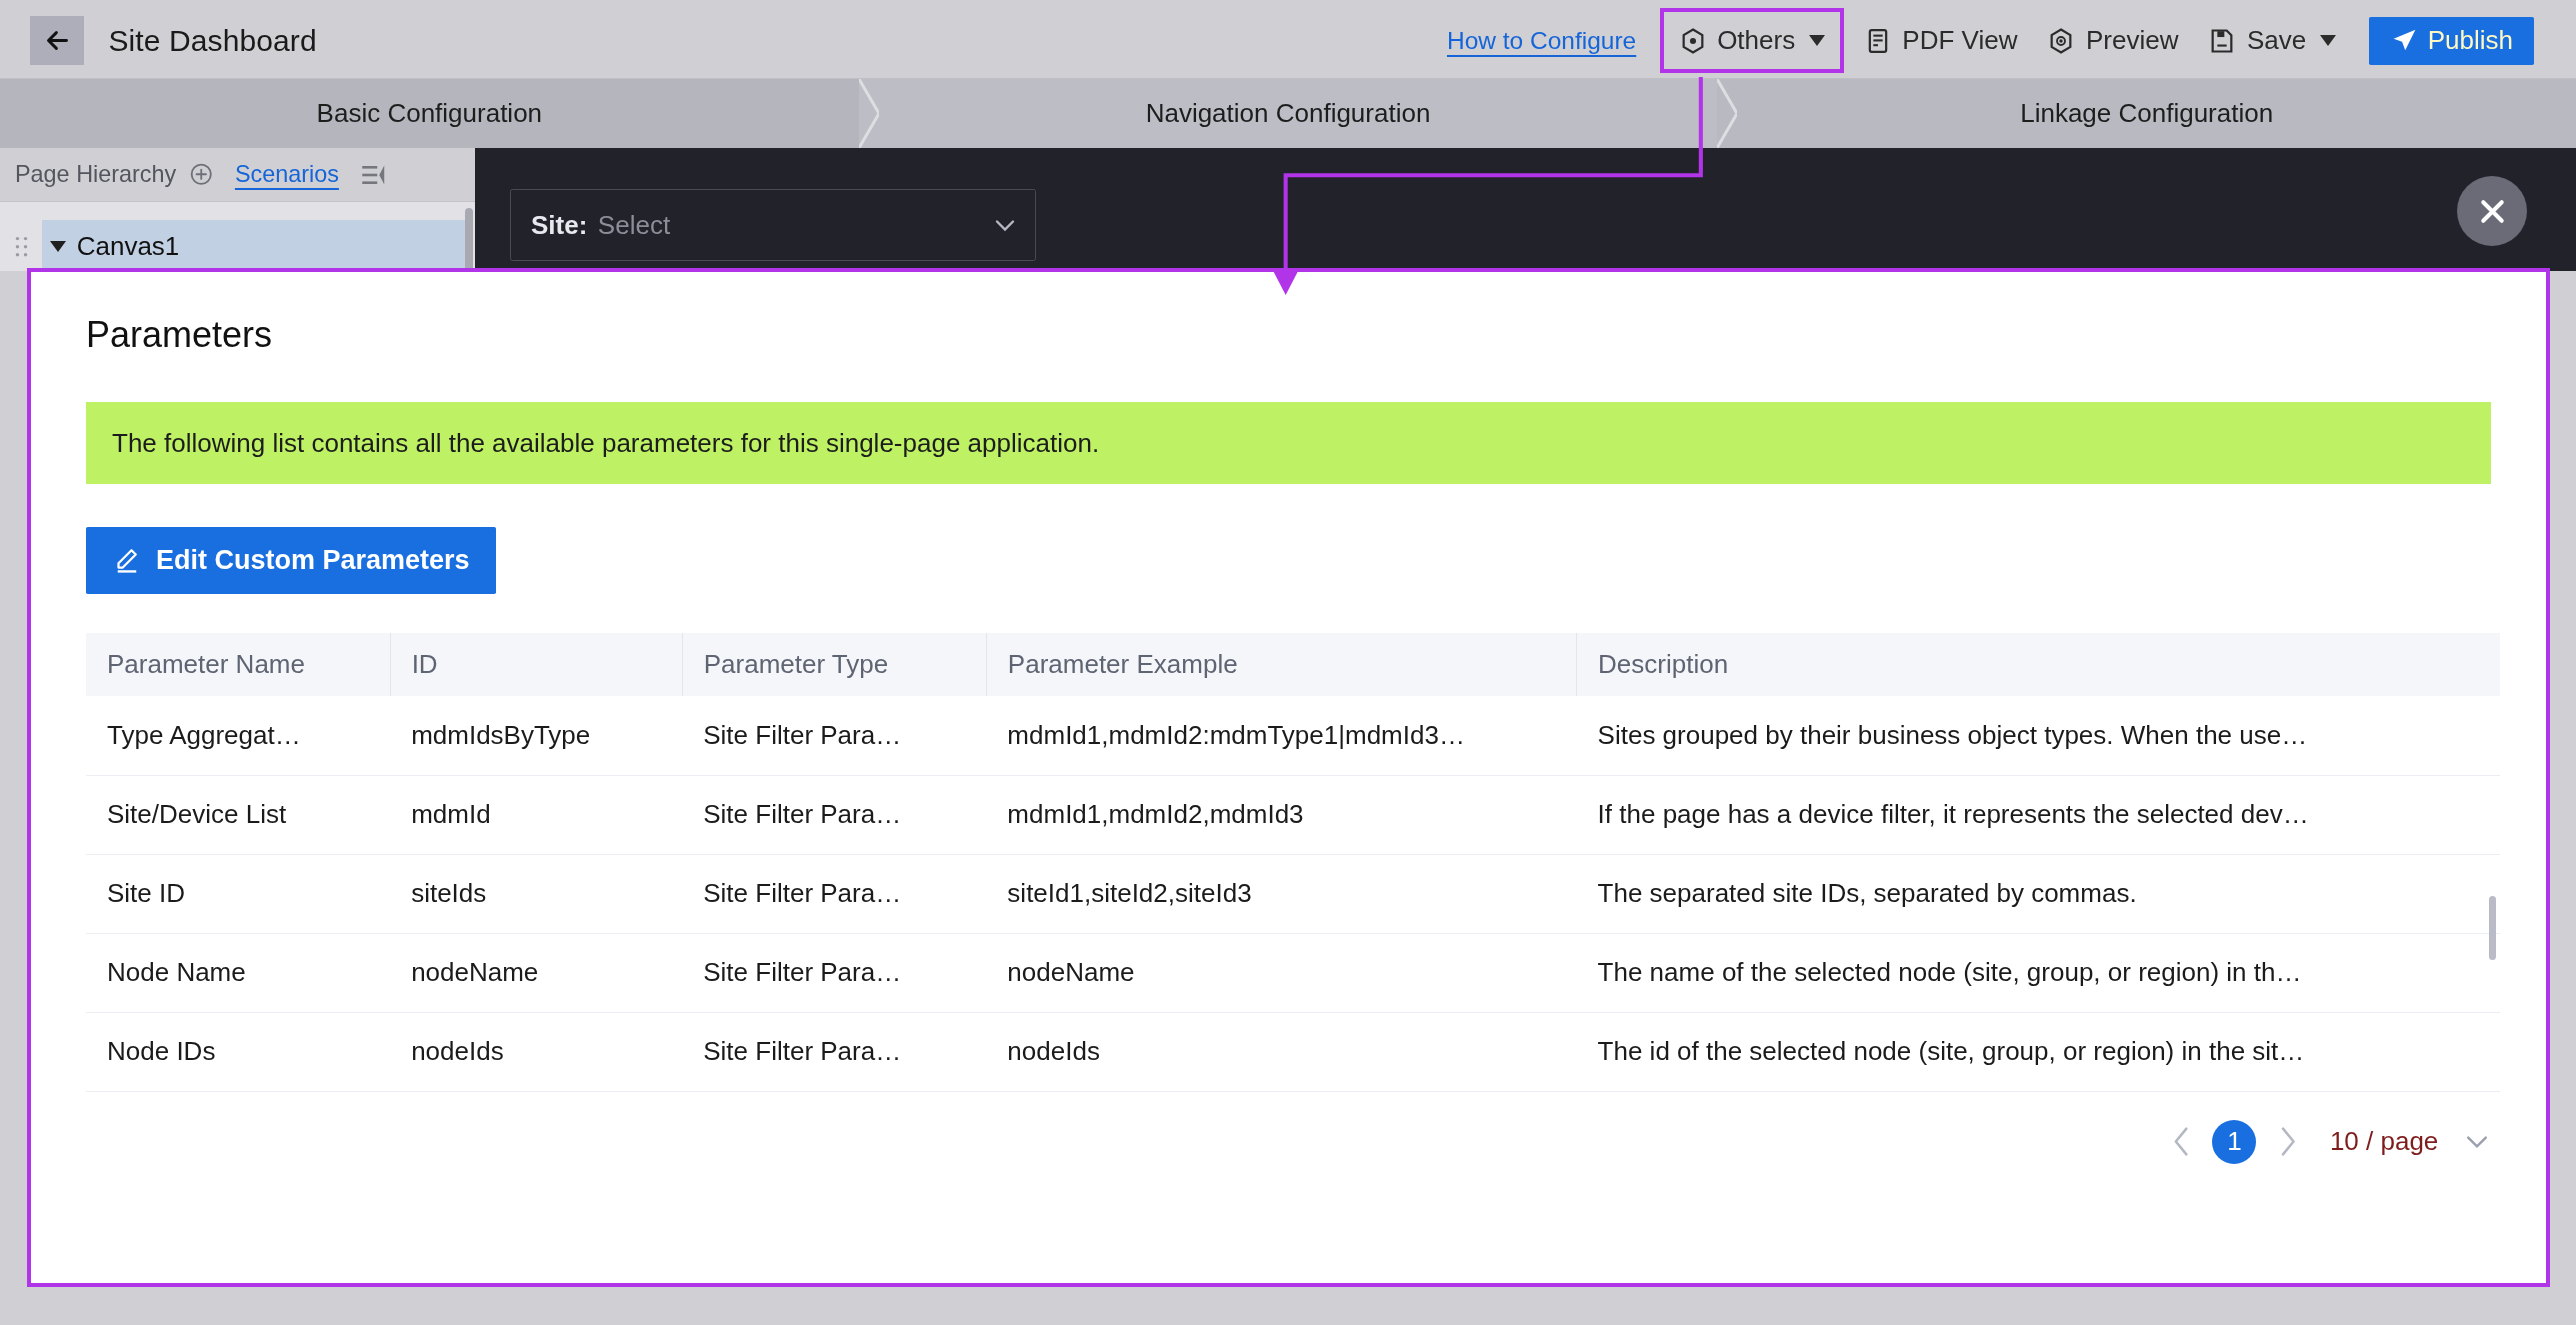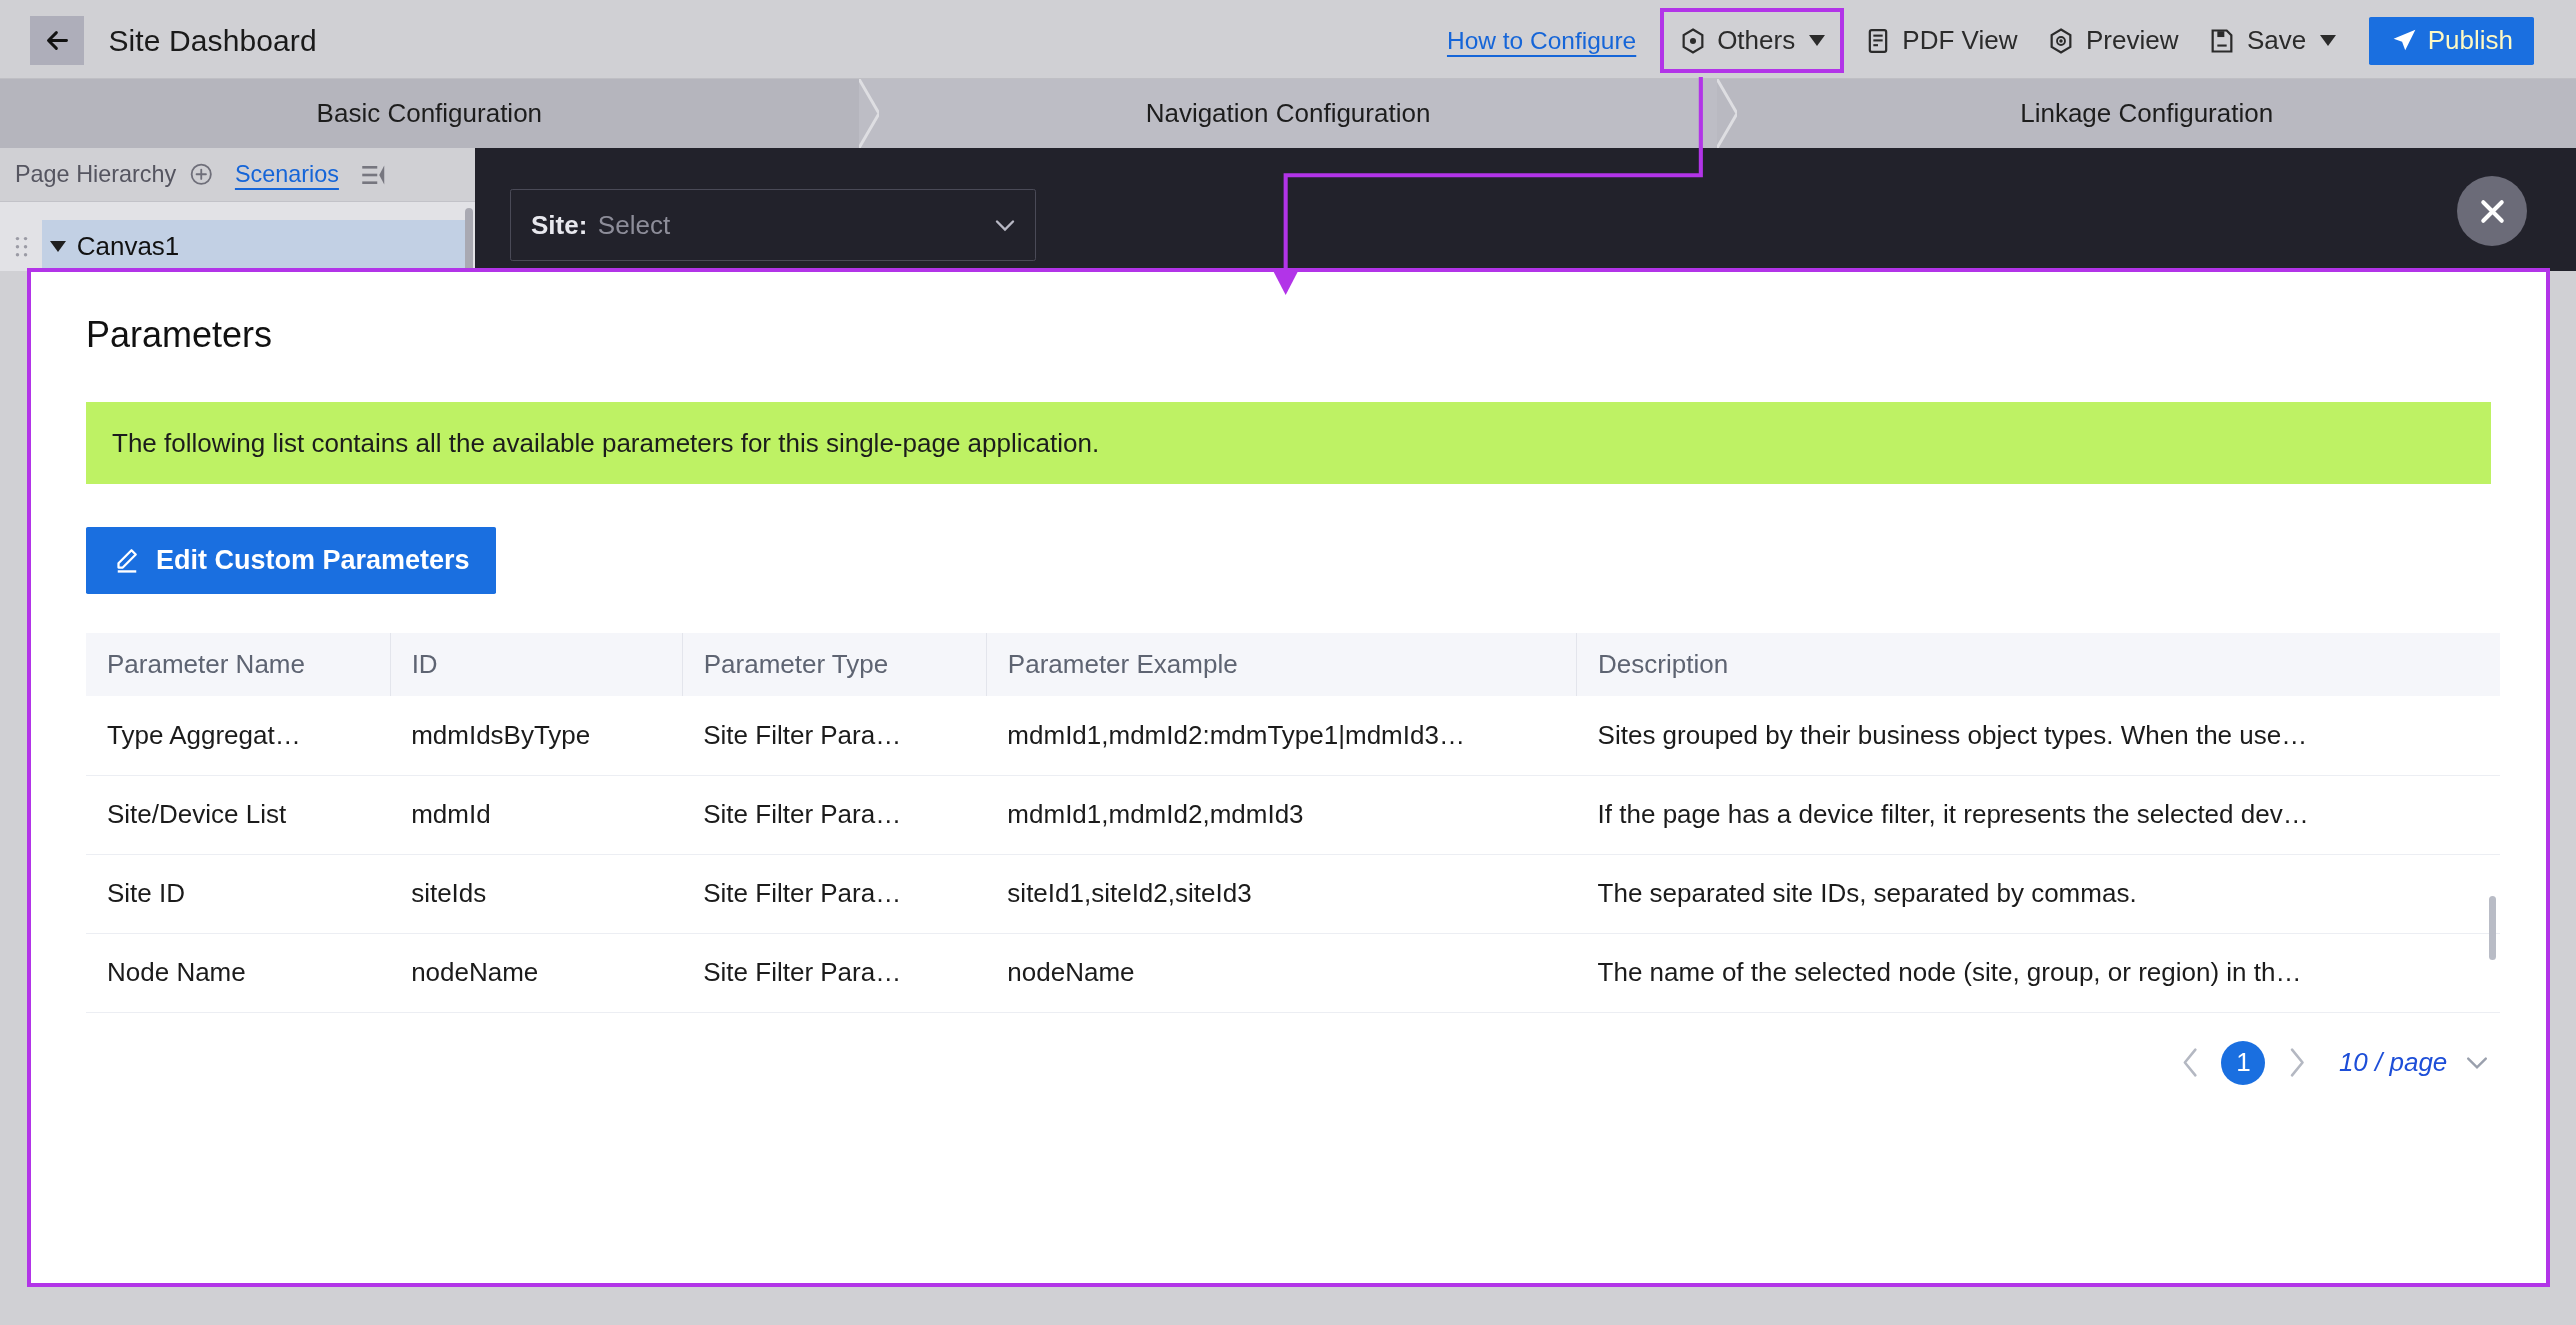--- a/index.html
+++ b/index.html
@@ -186,22 +186,22 @@
   .pg-arrow {
     width: 36px; height: 36px; display: flex; align-items: center;
     justify-content: center; cursor: pointer; color: #b4b8c2; font-size: 29px;
   }
   .pg-num {
     width: 44px; height: 44px; border-radius: 50%; background: #1a6fe0;
     color: #fff; font-size: 26px; display: flex; align-items: center;
     justify-content: center; margin: 0 13px; cursor: pointer;
   }
   .pg-size {
-    margin-left: 24.5px; display: flex; align-items: center; gap: 19px;
-    font-size: 26px; color: #1d4ed8; cursor: pointer; margin-right: 11.7px; font-style: italic;
+    margin-left: 24.5px; display: flex; align-items: center; gap: 28px;
+    font-size: 26px; color: #7f1d1d; cursor: pointer; margin-right: 11.7px;
   }
 </style>
 </head>
 <body>
 
 <div class="app">
 
   <div class="topbar">
     <div class="back-btn">
       <svg class="back-arrow" viewBox="0 0 24 24">
@@ -379,20 +379,27 @@
             <td class="c3">Site Filter Para…</td>
             <td class="c4">siteId1,siteId2,siteId3</td>
             <td class="c5">The separated site IDs, separated by commas.</td>
           </tr>
           <tr>
             <td class="c1">Node Name</td>
             <td class="c2">nodeName</td>
             <td class="c3">Site Filter Para…</td>
             <td class="c4">nodeName</td>
             <td class="c5">The name of the selected node (site, group, or region) in th…</td>
+          </tr>
+          <tr>
+            <td class="c1">Node IDs</td>
+            <td class="c2">nodeIds</td>
+            <td class="c3">Site Filter Para…</td>
+            <td class="c4">nodeIds</td>
+            <td class="c5">The id of the selected node (site, group, or region) in the sit…</td>
           </tr>
         </tbody>
       </table>
       <div class="tbl-bottom-line"></div>
 
       <div class="pager">
         <div class="pg-arrow">
           <svg width="23.4" height="33" viewBox="0 0 20 28">
             <path d="M14 3 L5 14 L14 25" fill="none" stroke="#b4b8c2" stroke-width="2.2" stroke-linecap="round" stroke-linejoin="round"></path>
           </svg>

